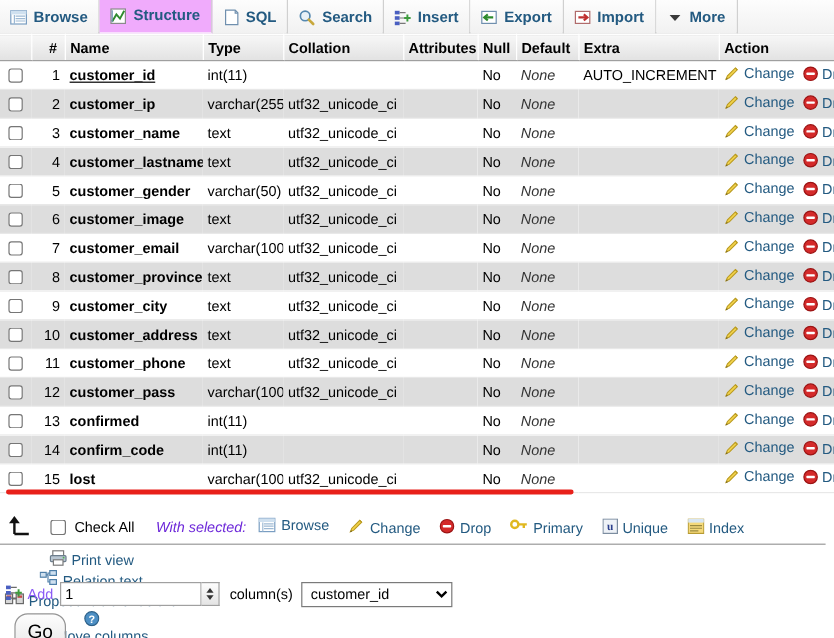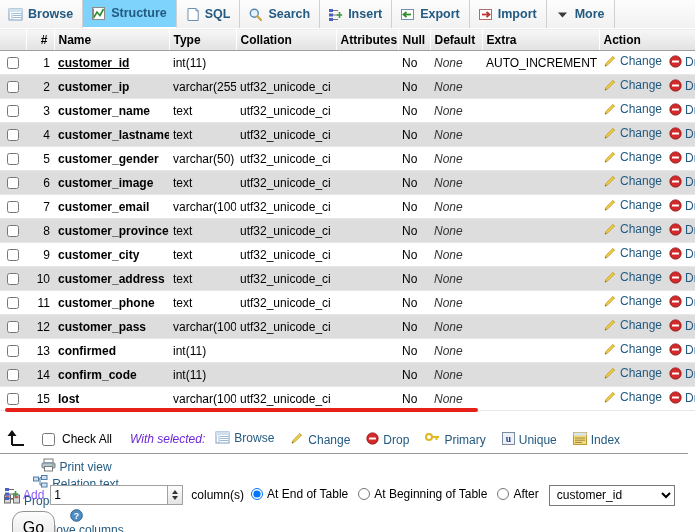--- a/index.html
+++ b/index.html
@@ -28,21 +28,21 @@
     height: 28px;
     border-right: 1px solid #d0d0d0;
     background: linear-gradient(to bottom, #fdfdfd 0%, #f1f1f1 100%);
     color: #235a81;
     font-size: 12.5px;
     font-weight: bold;
     cursor: pointer;
     white-space: nowrap;
   }
   .navtab.active {
-    background: #7dd3fc;
+    background: #f0abfc;
     border-bottom: 1px solid #ffffff;
     position: relative; z-index: 3;
     margin-bottom: -1px;
   }
   .navtab-label { line-height: 1; }
   .navtab-icon { width: 15px; height: 15px; flex: 0 0 15px; display:block; }
   #navtab-filler {
     flex: 1 1 auto;
     background: linear-gradient(to bottom, #fdfdfd 0%, #f1f1f1 100%);
     height: 28px;
@@ -877,26 +877,16 @@
       <path d="M11.5 5 L11.5 11 M8.8 8 L14.2 8" stroke="#3c9b3c" stroke-width="1.6"></path>
     </svg>
   </span>
   <span id="add-label">Add</span>
   <input id="num-input" type="text" value="1" style="">
   <span id="spinner">
     <span class="spin-arrow spin-up"></span>
     <span class="spin-arrow spin-down"></span>
   </span>
   <span id="colstext">column(s)</span>
-  <span id="position-radios"><label class="radio-wrap">
-        <input type="radio" name="colpos" checked="" style="">
-        <span>At End of Table</span>
-      </label><label class="radio-wrap">
-        <input type="radio" name="colpos" style="">
-        <span>At Beginning of Table</span>
-      </label><label class="radio-wrap">
-        <input type="radio" name="colpos" style="">
-        <span>After</span>
-      </label></span>
   <select id="after-select"><option>customer_id</option></select>
 </div>
 
 <button id="go-button">Go</button>
 
 </body></html>

